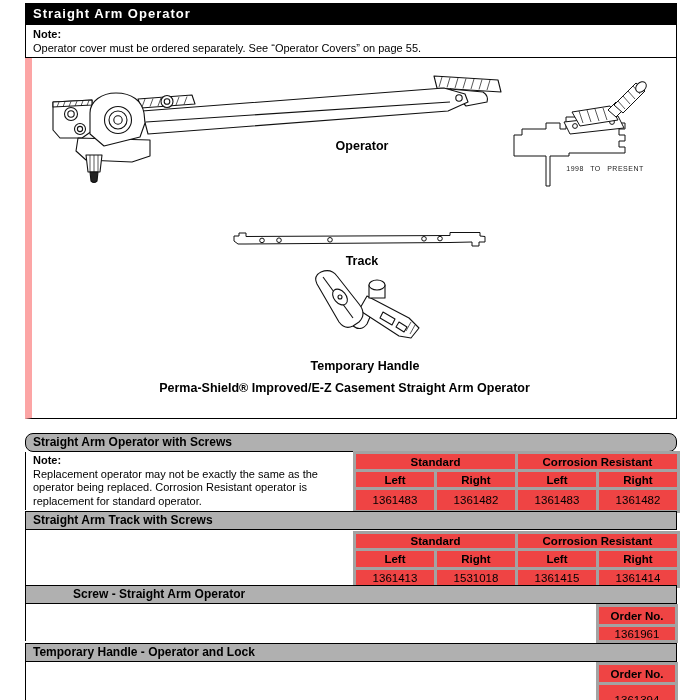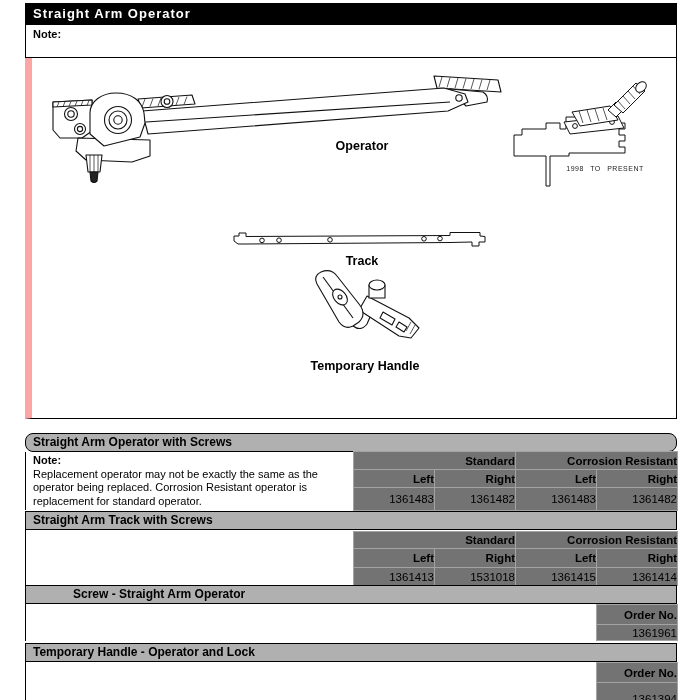--- a/index.html
+++ b/index.html
@@ -38,22 +38,22 @@
 
   .note-cell { position:absolute; left:25px; top:452px; width:328px; height:58px;
                border-left:1px solid #000; font-size:11px; line-height:13.6px; padding:2px 4px 0 7px; }
   .note-cell .nlabel { font-weight:bold; display:block; }
   .empty-cell { position:absolute; left:25px; top:530px; width:328px; height:55px;
                 border-left:1px solid #000; }
   .edge3 { position:absolute; left:25px; top:604px; width:1px; height:37px; background:#000; }
   .edge4 { position:absolute; left:25px; top:662px; width:1px; height:38px; background:#000; }
 
   table.grid { position:absolute; border-collapse:collapse; table-layout:fixed; }
-  .grid th, .grid td { border:1px solid #a3a3a3; text-align:right; vertical-align:middle;
-                       font-size:11.5px; padding:0; background:#737373; }
+  .grid th, .grid td { border:3px solid #a3a3a3; text-align:center; vertical-align:middle;
+                       font-size:11.5px; padding:0; background:#ef4444; }
   .grid th { font-weight:bold; }
   .grid1 { left:353px; top:451px; width:325px; }
   .grid2 { left:353px; top:531px; width:325px; }
   .grid1 .r1 th { height:18px; } .grid1 .r2 th { height:18px; } .grid1 .r3 td { height:23px; }
   .grid2 .r1 th { height:17px; } .grid2 .r2 th { height:19px; } .grid2 .r3 td { height:18px; }
   .order1 { left:596px; top:604px; width:82px; }
   .order2 { left:596px; top:662px; width:82px; }
   .order1 .rh th { height:20px; } .order1 .rv td { height:16px; }
   .order2 .rh th { height:20px; } .order2 .rv td { height:32px; }
 
@@ -63,20 +63,21 @@
 <body>
 
 <div id="page">
 
   <div class="titlebar">
     <span>Straight Arm Operator</span>
   </div>
 
   <div class="topnote">
     <span class="nlabel">Note:</span>
+    <span>Operator cover must be ordered separately. See “Operator Covers” on page 55.</span>
   </div>
 
   <div class="drawbox">
 
     <svg class="op-svg" viewBox="0 0 460 135">
       <g fill="#fff" stroke="#111" stroke-width="1.1" stroke-linejoin="round">
         <polygon points="86,28 140,24 143,33 89,37"></polygon>
         <path class="ln" d="M93,28 l-3,8 M101,27.5 l-3,8 M109,27 l-3,8 M127,26 l-3,8 M135,25.5 l-3,8"></path>
         <circle cx="115" cy="30.5" r="6"></circle>
           <circle cx="115" cy="30.5" r="2.8"></circle>
@@ -143,20 +144,21 @@
         <ellipse cx="70" cy="15" rx="8" ry="5"></ellipse>
         <path d="M14,2 Q24,-2 30,6 L52,34 Q60,44 52,52 L46,56 Q38,60 32,52 L10,14 Q6,6 14,2 Z"></path>
         <path d="M46,56 Q54,62 60,54 L63,47" fill="none"></path>
         <line x1="16" y1="7" x2="46" y2="48"></line>
         <ellipse cx="33" cy="27" rx="9" ry="6" transform="rotate(50 33 27)"></ellipse>
         <circle cx="33" cy="27" r="2"></circle>
       </g>
     </svg>
     <div class="dlabel handle-label">Temporary Handle</div>
 
+    <div class="caption">Perma-Shield® Improved/E-Z Casement Straight Arm Operator</div>
   </div>
 
   <div class="secbar bar1">
     <span>Straight Arm Operator with Screws</span>
   </div>
   <div class="note-cell">
     <span class="nlabel">Note:</span>
     <span>Replacement operator may not be exactly the same as the operator being replaced. Corrosion Resistant operator is replacement for standard operator.</span>
   </div>
   <table class="grid grid1">

